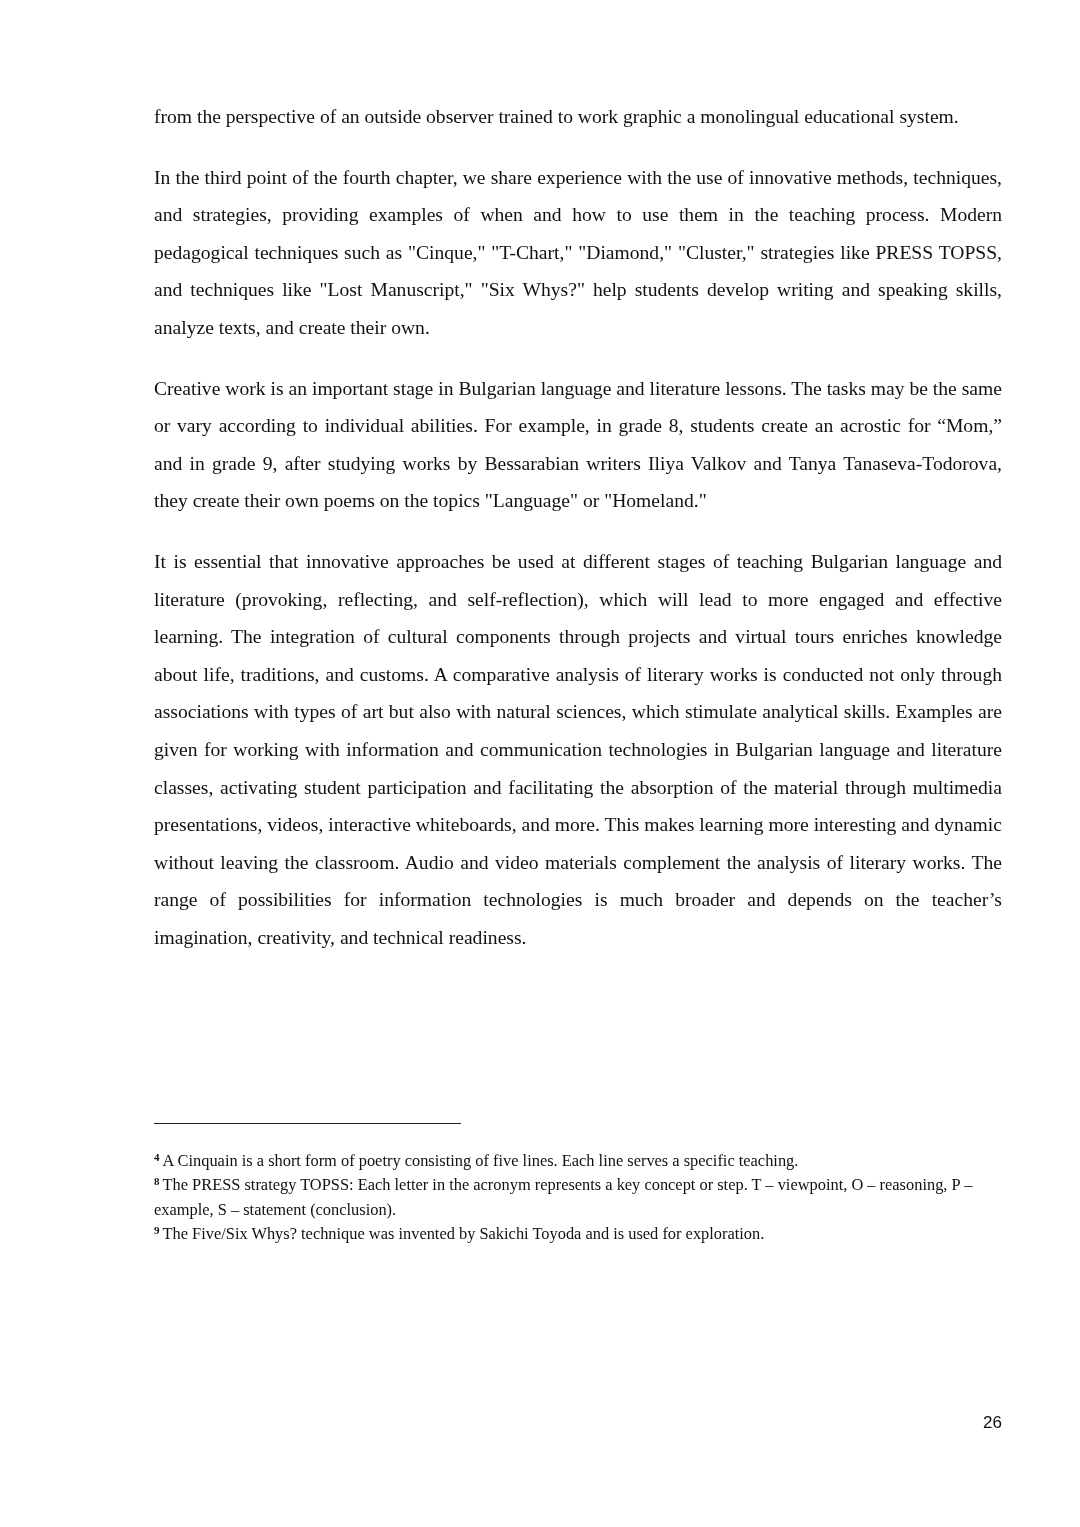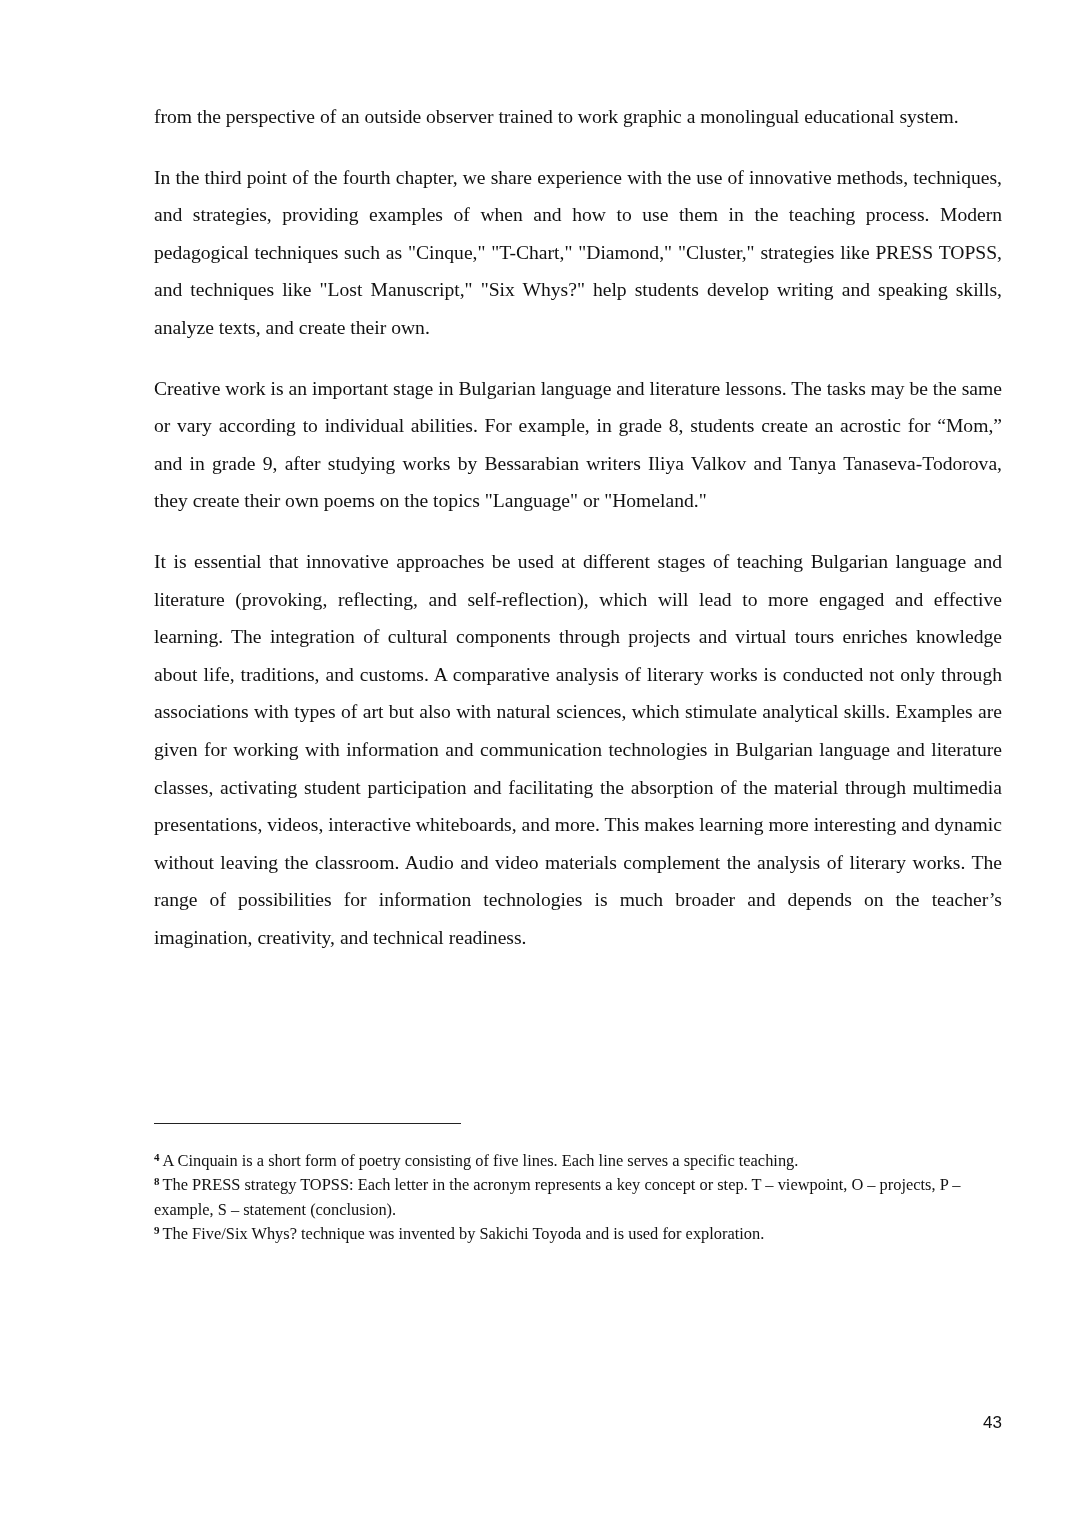--- a/index.html
+++ b/index.html
@@ -74,17 +74,17 @@
   <p class="para first">from the perspective of an outside observer trained to work graphic a monolingual educational system.</p>
   <p class="para">In the third point of the fourth chapter, we share experience with the use of innovative methods, techniques, and strategies, providing examples of when and how to use them in the teaching process. Modern pedagogical techniques such as "Cinque," "T-Chart," "Diamond," "Cluster," strategies like PRESS TOPSS, and techniques like "Lost Manuscript," "Six Whys?" help students develop writing and speaking skills, analyze texts, and create their own.</p>
   <p class="para">Creative work is an important stage in Bulgarian language and literature lessons. The tasks may be the same or vary according to individual abilities. For example, in grade 8, students create an acrostic for “Mom,” and in grade 9, after studying works by Bessarabian writers Iliya Valkov and Tanya Tanaseva-Todorova, they create their own poems on the topics "Language" or "Homeland."</p>
   <p class="para">It is essential that innovative approaches be used at different stages of teaching Bulgarian language and literature (provoking, reflecting, and self-reflection), which will lead to more engaged and effective learning. The integration of cultural components through projects and virtual tours enriches knowledge about life, traditions, and customs. A comparative analysis of literary works is conducted not only through associations with types of art but also with natural sciences, which stimulate analytical skills. Examples are given for working with information and communication technologies in Bulgarian language and literature classes, activating student participation and facilitating the absorption of the material through multimedia presentations, videos, interactive whiteboards, and more. This makes learning more interesting and dynamic without leaving the classroom. Audio and video materials complement the analysis of literary works. The range of possibilities for information technologies is much broader and depends on the teacher’s imagination, creativity, and technical readiness.</p>
 </div>
 
 <div class="separator"></div>
 
 <div class="footnotes">
   <p class="fn"><sup>4</sup><span>A Cinquain is a short form of poetry consisting of five lines. Each line serves a specific teaching.</span></p>
-  <p class="fn"><sup>8</sup><span>The PRESS strategy TOPSS: Each letter in the acronym represents a key concept or step. T – viewpoint, O – projects, P – example, S – statement (conclusion).</span></p>
+  <p class="fn"><sup>8</sup><span>The PRESS strategy TOPSS: Each letter in the acronym represents a key concept or step. T – viewpoint, O – reasoning, P – example, S – statement (conclusion).</span></p>
   <p class="fn"><sup>9</sup><span>The Five/Six Whys? technique was invented by Sakichi Toyoda and is used for exploration.</span></p>
 </div>
 
-<div class="page-number">43</div>
+<div class="page-number">26</div>
 
 </body></html>

